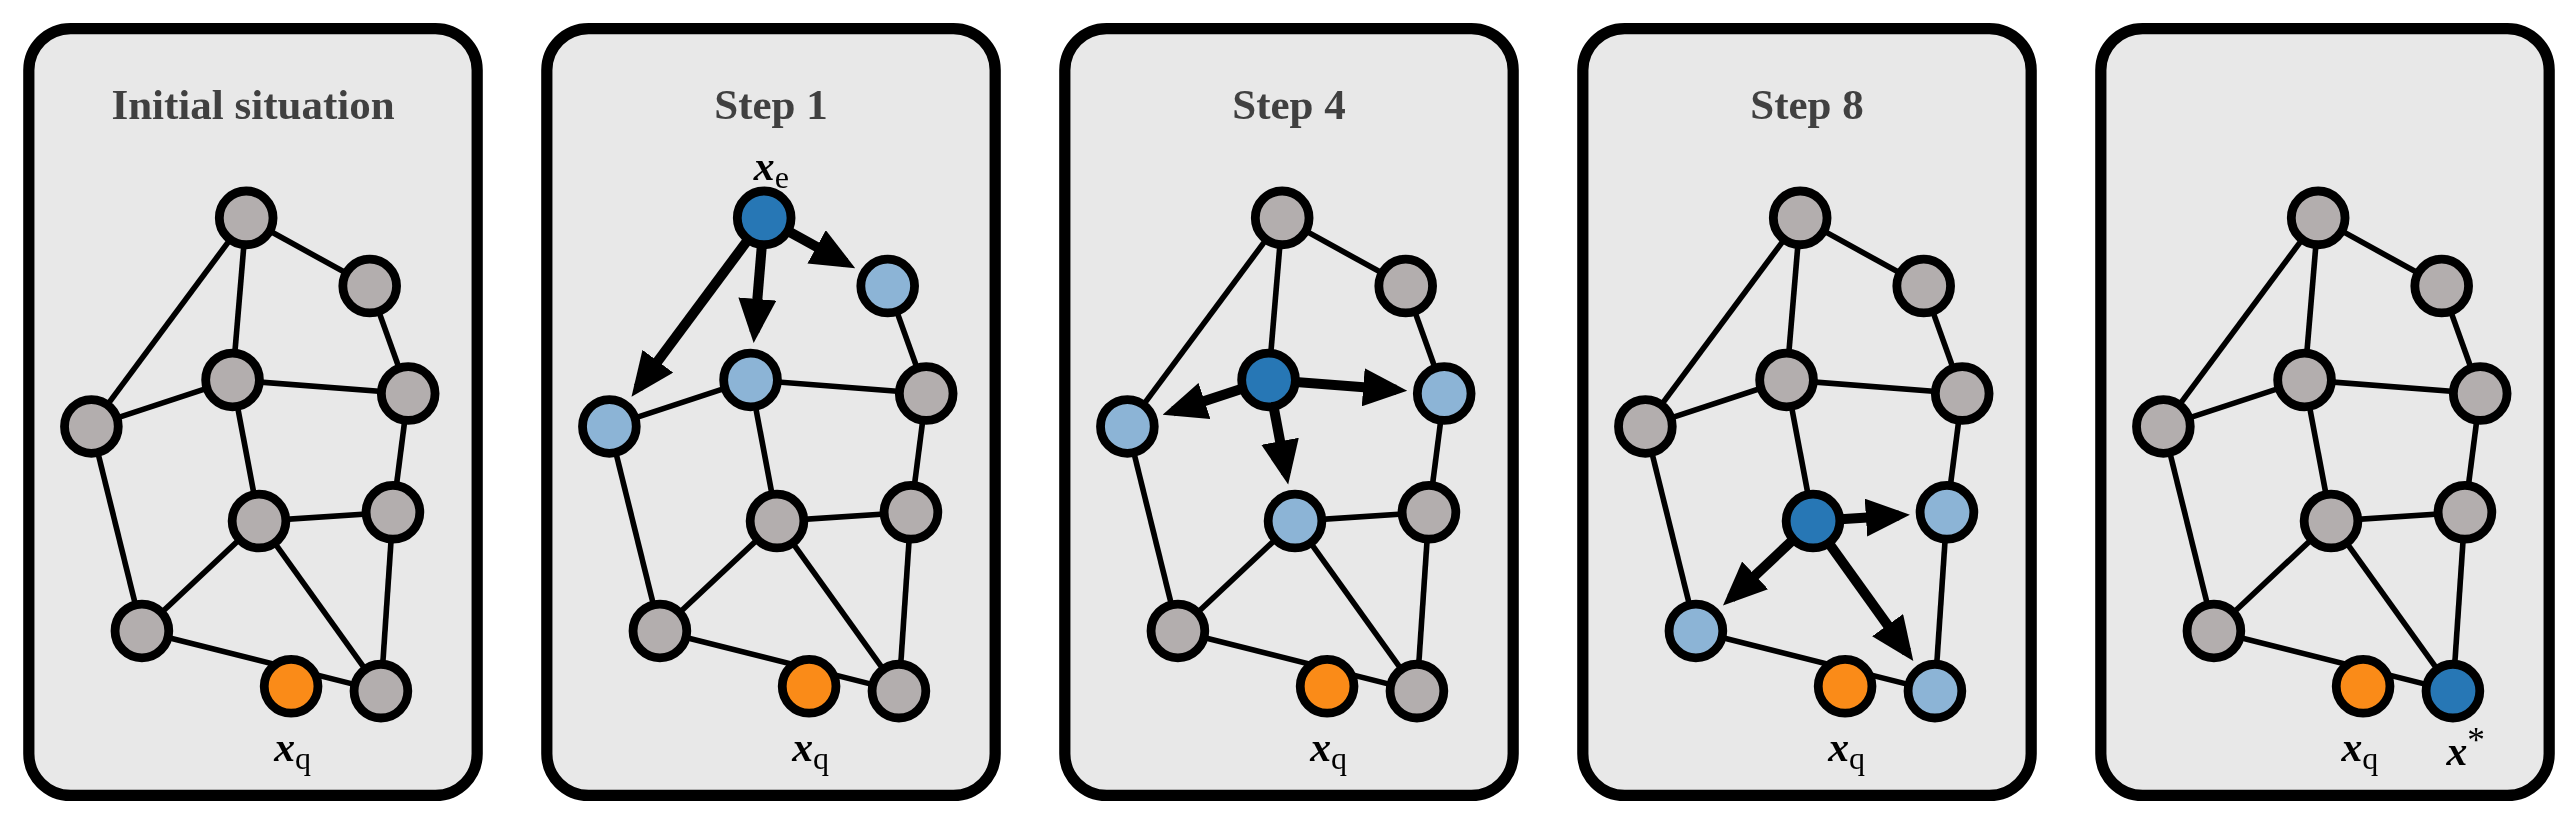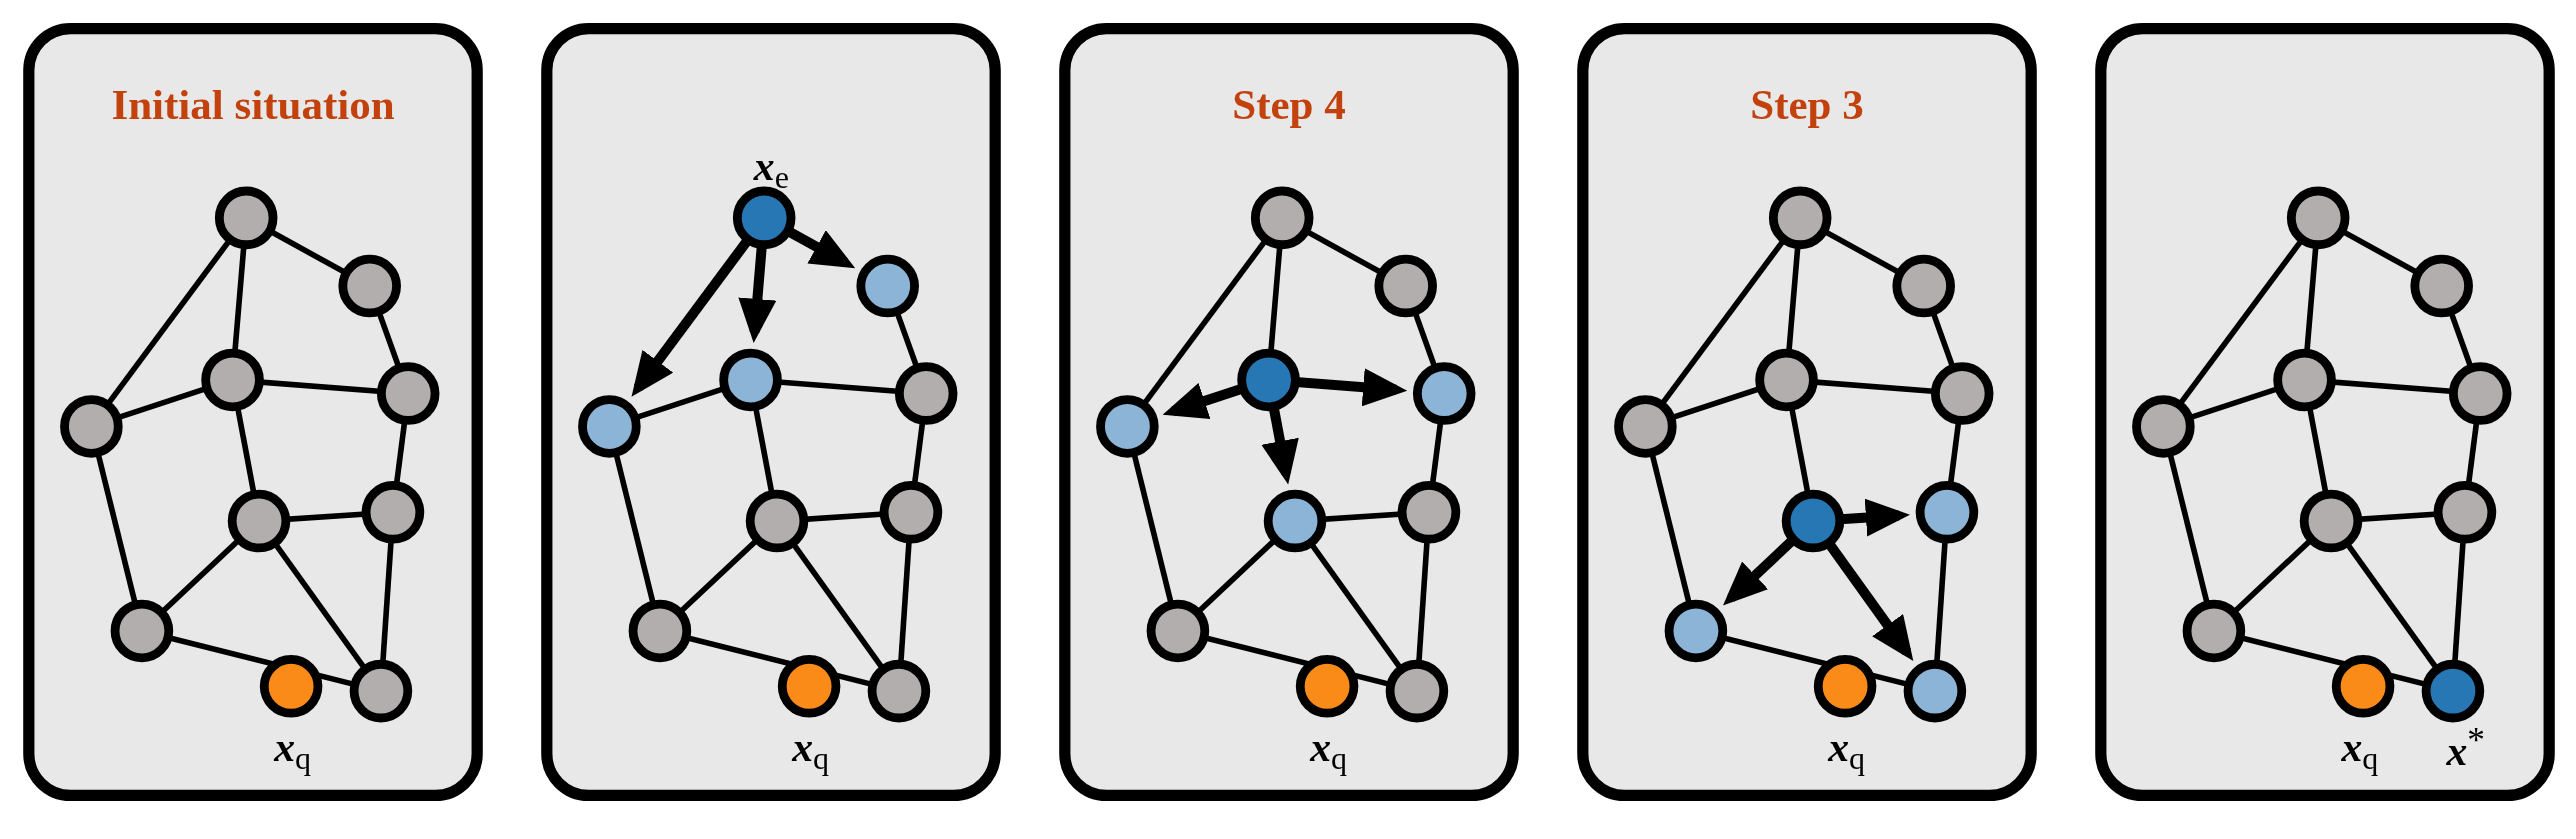--- a/index.html
+++ b/index.html
@@ -18,21 +18,21 @@
   }
   .panel-title {
     position: absolute;
     top: 58px; left: 16px; right: 16px;
     margin: 0;
     text-align: center;
     font-family: "Liberation Serif", serif;
     font-weight: bold;
     font-size: 43px;
     line-height: 1.1;
-    color: #c2410c;
+    color: #404040;
     z-index: 2;
   }
   svg.graph { position: absolute; inset: 0; z-index: 1; }
   .math-label { font-family: "Liberation Serif", serif; fill: #000; }
   .math-x   { font-style: italic; font-weight: bold; font-size: 52px; }
   .math-sub { font-style: normal; font-weight: normal; font-size: 40px; }
   .math-sup { font-style: normal; font-weight: normal; font-size: 44px; }
 </style>
 </head>
 <body>
@@ -68,20 +68,21 @@
       <circle cx="294" cy="621" r="33.5" fill="#b3aeae" stroke="#000000" stroke-width="11"></circle>
       <circle cx="461" cy="610" r="33.5" fill="#b3aeae" stroke="#000000" stroke-width="11"></circle>
       <circle cx="148" cy="758" r="33.5" fill="#b3aeae" stroke="#000000" stroke-width="11"></circle>
       <circle cx="446" cy="833" r="33.5" fill="#b3aeae" stroke="#000000" stroke-width="11"></circle>
       <circle cx="334" cy="827" r="33.5" fill="#fa8b18" stroke="#000000" stroke-width="11"></circle>
       <text x="336" y="920" text-anchor="middle" class="math-label"><tspan class="math-x">x</tspan><tspan class="math-sub" dy="10">q</tspan></text>
     </svg>
 </section>
 
 <section class="panel">
+  <h2 class="panel-title">Step 1</h2>
   <svg class="graph" width="460" height="778" viewBox="0 0 573 970">
       <rect x="7" y="7" width="559" height="956" rx="52" fill="#e8e8e8" stroke="#000000" stroke-width="14"></rect>
       <defs>
         <marker id="ah1" markerWidth="4.4" markerHeight="3.8" refX="3.3" refY="1.9" orient="auto">
           <path d="M0,0 L4.4,1.9 L0,3.8 Z" fill="#000000"></path>
         </marker>
       </defs>
       <line x1="432" y1="328" x2="480" y2="462" stroke="#000000" stroke-width="7"></line>
       <line x1="480" y1="462" x2="261" y2="445" stroke="#000000" stroke-width="7"></line>
       <line x1="480" y1="462" x2="461" y2="610" stroke="#000000" stroke-width="7"></line>
@@ -142,21 +143,21 @@
       <circle cx="294" cy="621" r="33.5" fill="#8cb4d6" stroke="#000000" stroke-width="11"></circle>
       <circle cx="461" cy="610" r="33.5" fill="#b3aeae" stroke="#000000" stroke-width="11"></circle>
       <circle cx="148" cy="758" r="33.5" fill="#b3aeae" stroke="#000000" stroke-width="11"></circle>
       <circle cx="446" cy="833" r="33.5" fill="#b3aeae" stroke="#000000" stroke-width="11"></circle>
       <circle cx="334" cy="827" r="33.5" fill="#fa8b18" stroke="#000000" stroke-width="11"></circle>
       <text x="336" y="920" text-anchor="middle" class="math-label"><tspan class="math-x">x</tspan><tspan class="math-sub" dy="10">q</tspan></text>
     </svg>
 </section>
 
 <section class="panel">
-  <h2 class="panel-title">Step 3</h2>
+  <h2 class="panel-title">Step 8</h2>
   <svg class="graph" width="460" height="778" viewBox="0 0 573 970">
       <rect x="7" y="7" width="559" height="956" rx="52" fill="#e8e8e8" stroke="#000000" stroke-width="14"></rect>
       <defs>
         <marker id="ah3" markerWidth="4.4" markerHeight="3.8" refX="3.3" refY="1.9" orient="auto">
           <path d="M0,0 L4.4,1.9 L0,3.8 Z" fill="#000000"></path>
         </marker>
       </defs>
       <line x1="278" y1="243" x2="432" y2="328" stroke="#000000" stroke-width="7"></line>
       <line x1="278" y1="243" x2="261" y2="445" stroke="#000000" stroke-width="7"></line>
       <line x1="278" y1="243" x2="85" y2="503" stroke="#000000" stroke-width="7"></line>

